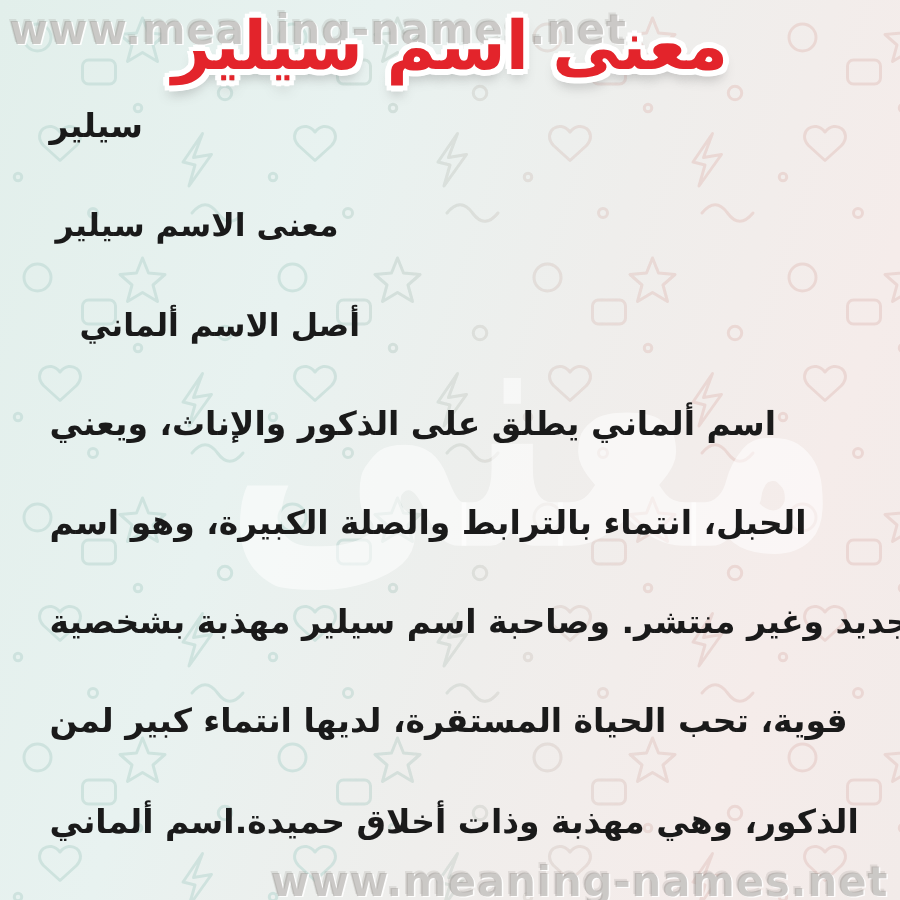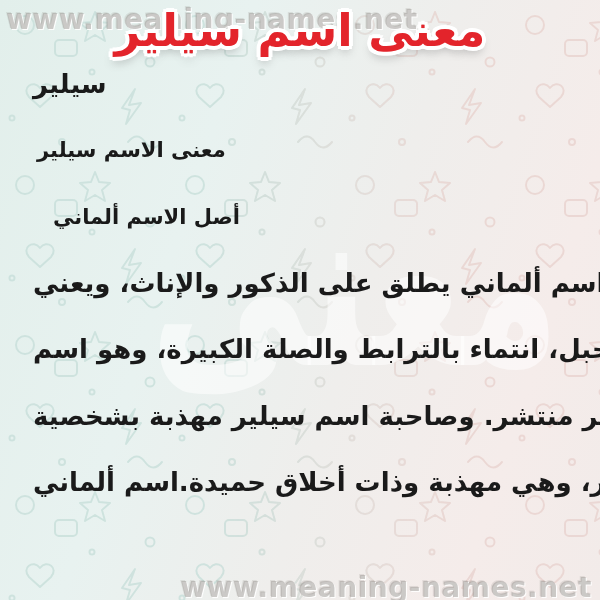--- a/index.html
+++ b/index.html
@@ -74,21 +74,21 @@
   .line {
     height: 66.3px;
     display: flex;
     align-items: center;
   }
   .line > span {
     direction: rtl;
     unicode-bidi: isolate;
     white-space: nowrap;
     font-weight: bold;
-    font-size: 26px;
+    font-size: 22px;
   }
   .line.heading > span { font-size: 21px; }
   .line.indent-sm > span { margin-left: 4px; }
   .line.indent-md > span { margin-left: 20px; }
 </style>
 </head>
 <body>
 
 <div class="page">
 
@@ -161,19 +161,22 @@
     <div class="line">
       <span>اسم ألماني يطلق على الذكور والإناث، ويعني</span>
     </div>
     <div class="line">
       <span>الحبل، انتماء بالترابط والصلة الكبيرة، وهو اسم</span>
     </div>
     <div class="line">
       <span>جديد وغير منتشر. وصاحبة اسم سيلير مهذبة بشخصية</span>
     </div>
     <div class="line">
+      <span>قوية، تحب الحياة المستقرة، لديها انتماء كبير لمن</span>
+    </div>
+    <div class="line">
       <span>الذكور، وهي مهذبة وذات أخلاق حميدة.اسم ألماني</span>
     </div>
   </div>
 
   <div class="wm wm-bottom">www.meaning-names.net</div>
 
 </div>
 
 </body></html>

